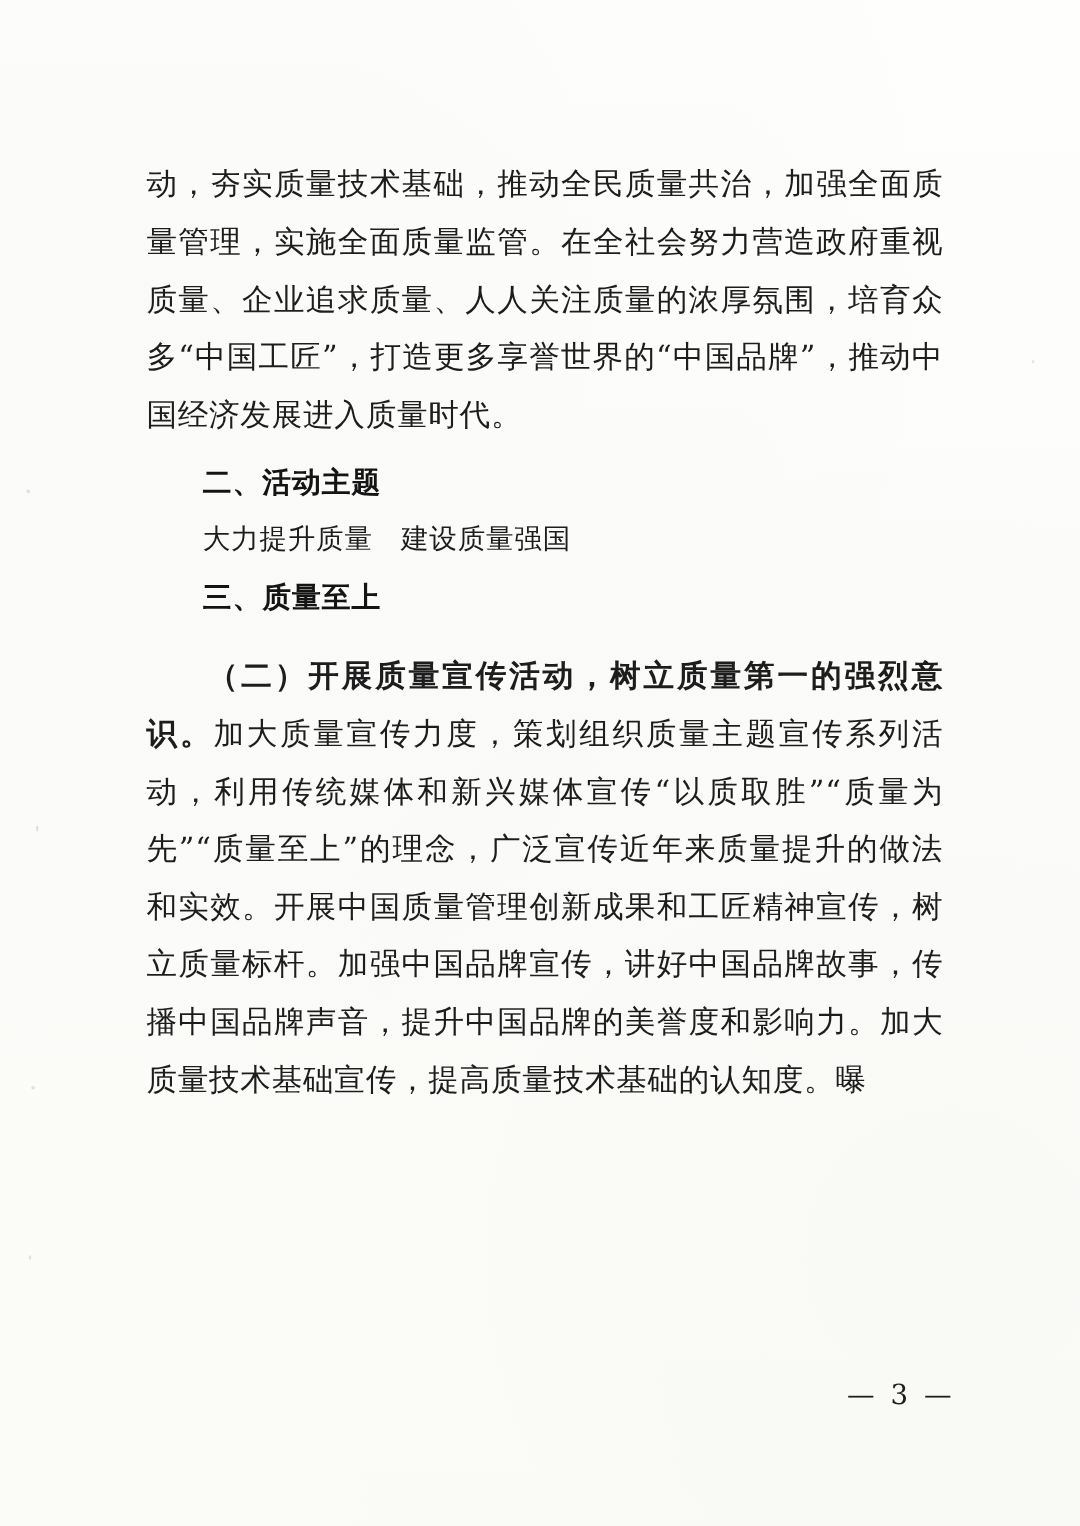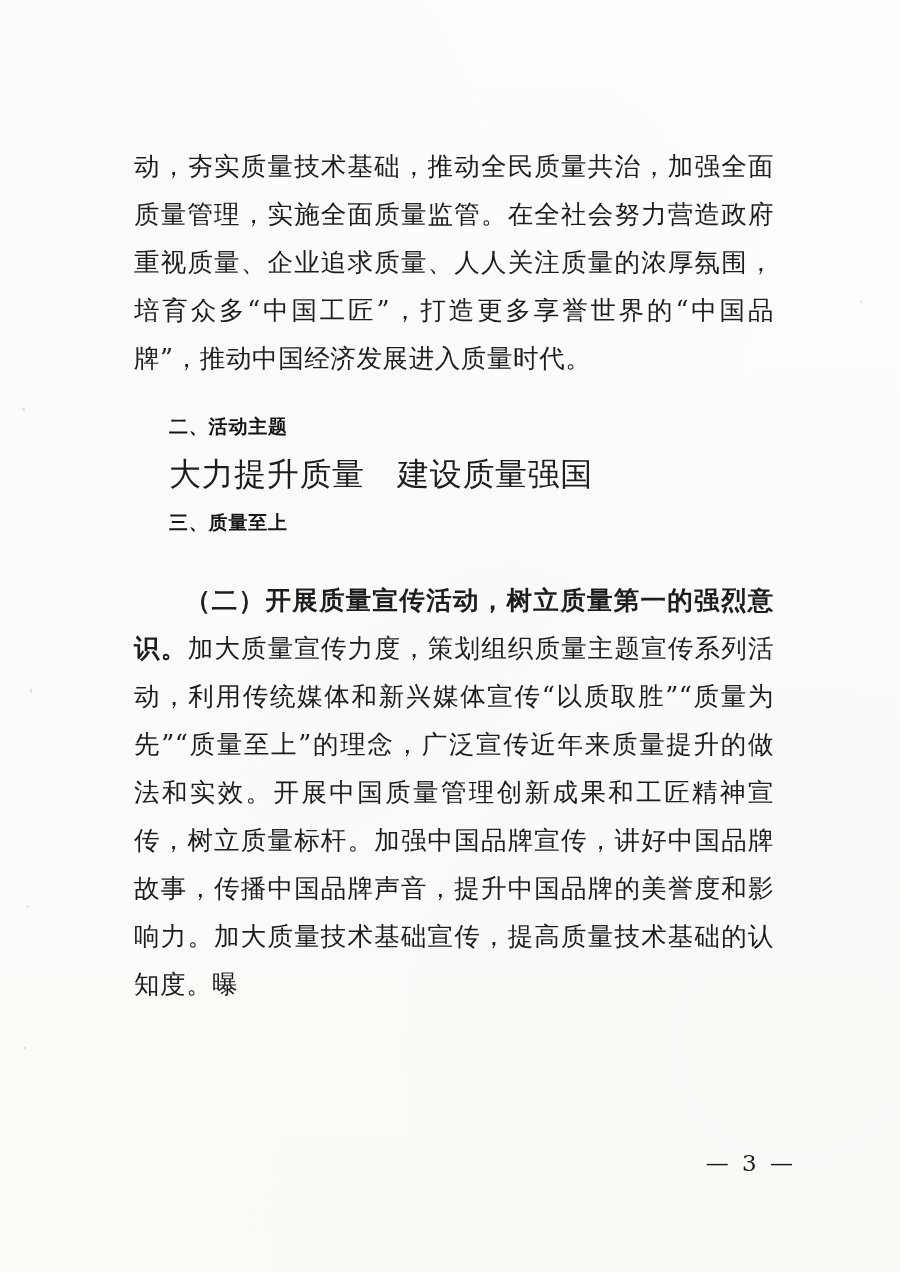--- a/index.html
+++ b/index.html
@@ -26,44 +26,44 @@
       linear-gradient(180deg, #fefefc 0%, #fcfcfa 45%, #fbfbf8 100%);
     pointer-events: none;
   }
   .content {
     position: absolute;
     left: 118px;
     top: 126px;
     width: 672px;
   }
   p.body {
-    margin: 16px;
+    margin: 4px;
     font-size: 25.5px;
     line-height: 48px;
     letter-spacing: 0.6px;
     text-align: justify;
     text-justify: inter-ideograph;
     color: #1d1d1d;
   }
   p.body.indent {
     text-indent: 51px;
   }
   h2.heading {
     margin: 0;
-    font-size: 19px;
+    font-size: 24px;
     line-height: 48px;
     letter-spacing: 0.8px;
     font-weight: 700;
     text-indent: 51px;
     font-family: "DejaVu Sans", "Liberation Sans", sans-serif;
     color: #141414;
   }
   p.theme {
     margin: 0;
-    font-size: 32px;
+    font-size: 23px;
     line-height: 48px;
     letter-spacing: 0.6px;
     text-indent: 51px;
     color: #1d1d1d;
   }
   .lead {
     font-weight: 700;
     font-family: "DejaVu Sans", "Liberation Sans", sans-serif;
     letter-spacing: 0.8px;
   }

